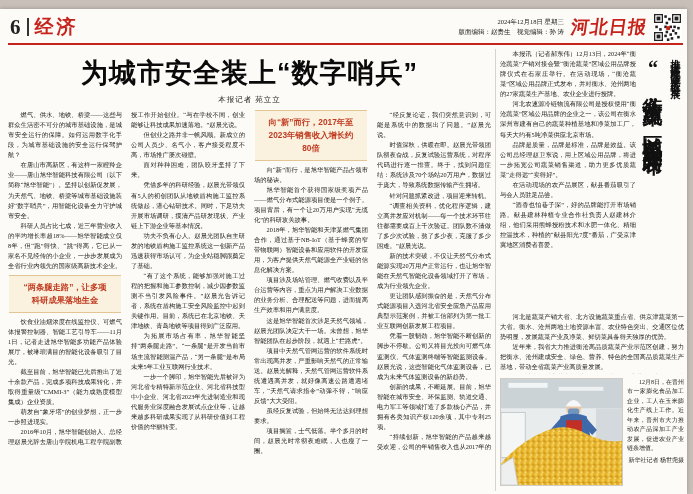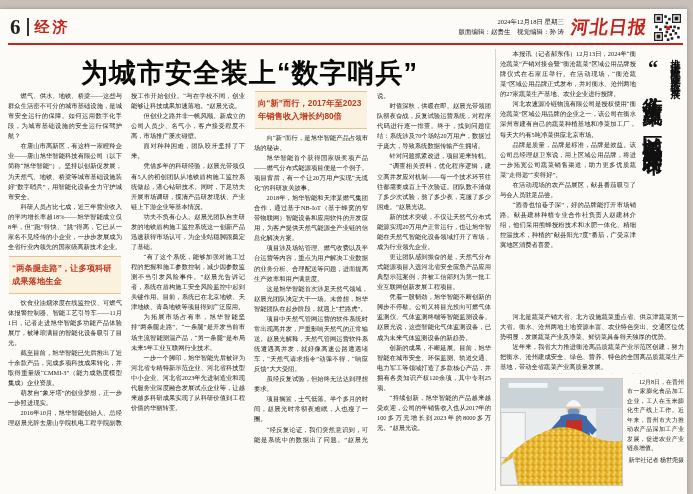--- a/index.html
+++ b/index.html
@@ -8,44 +8,44 @@
   #page { position:relative; width:693px; height:494px; background:#c8bfb9; }
   .paper { position:absolute; left:0; top:9px; width:687px; height:485px;
            background:#fcfbf7; box-shadow:0 0 4px rgba(0,0,0,.25); }
 
   
   .masthead { position:absolute; left:10px; top:4px; right:6px; height:28px;
               display:flex; justify-content:space-between; align-items:center; }
   .mh-left { display:flex; align-items:center; }
   .page-num { font-size:21px; color:#222; font-weight:bold; }
   .mh-div { width:2px; height:18px; background:#333; margin:0 6px; }
-  .section-name { font-size:15px; font-weight:900; color:#c5231b; letter-spacing:3px;
+  .section-name { font-size:19px; font-weight:900; color:#c5231b; letter-spacing:3px;
                   font-family:"Liberation Sans","DejaVu Sans",sans-serif; }
   .mh-right { display:flex; align-items:center; gap:7px; }
   .mast-text { text-align:right; font-size:6.5px; line-height:1.6; color:#222; }
   .paper-logo { font-size:18px; font-weight:900; color:#c5231b; transform:skewX(-8deg);
                 letter-spacing:1px; font-family:"Liberation Serif",serif; }
   .qr { width:27px; height:27px; }
   .red-rule { position:absolute; left:8px; right:4px; top:34px; height:2px; background:#c5231b; }
 
   
   .main-article { position:absolute; left:8px; top:40px; width:483px; height:443px; overflow:hidden; }
   .headline { font-size:27px; font-weight:900; text-align:center; color:#0a0a0a;
               letter-spacing:1px; margin-top:6px;
               font-family:"Liberation Sans","DejaVu Sans",sans-serif; }
   .subheadline { font-size:15px; font-weight:bold; text-align:center; margin-top:3px; color:#111; }
   .byline { font-size:7.5px; text-align:center; margin:4px 0 5px; letter-spacing:1px; color:#222; }
   .body-cols { height:356px; column-count:4; column-gap:9px; column-fill:auto;
                overflow:hidden; }
   .para { font-size:6.3px; line-height:1.6; text-align:justify; text-indent:2em;
           color:#1c1c1c; }
-  .subhead-box { break-inside:avoid; margin:4px 1px; padding:5px 3px;
+  .subhead-box { break-inside:avoid; margin:4px 1px; padding:5px 11px;
                  background:#faf2df; border-top:1px solid #e3c493; border-bottom:1px solid #e3c493;
                  color:#c03a20; font-weight:bold; font-size:8.3px; line-height:1.55;
-                 text-indent:0;
+                 text-align:center; text-indent:0;
                  font-family:"Liberation Sans","DejaVu Sans",sans-serif; }
 
   
   .col-divider { position:absolute; left:495px; top:40px; bottom:3px; width:1px; background:#d8d4cc; }
   .right-article { position:absolute; left:500px; top:40px; width:184px; height:443px; overflow:hidden; }
   .ra-top { display:flex; height:260px; }
   .ra-text { flex:1; overflow:hidden; padding-right:3px; }
   .ra-text .para, .ra-wide .para { font-size:6.3px; }
   .ra-title-main { writing-mode:vertical-rl; text-orientation:upright; width:28px;
                    font-size:20px; font-weight:900; color:#111; letter-spacing:3px;
@@ -115,20 +115,21 @@
               <rect x="2" y="16" width="3" height="3"></rect>
             </g>
           <rect x="9.5" y="9.5" width="3" height="3" fill="#c5231b"></rect>
         </svg>
       </div>
     </div>
     <div class="red-rule"></div>
 
     <div class="main-article">
       <div class="headline">为城市安全装上“数字哨兵”</div>
+      <div class="byline">本报记者 苑立立</div>
       <div class="body-cols">
           <p class="para">燃气、供水、地铁、桥梁——这些与群众生活密不可分的城市基础设施，是城市安全运行的保障。如何运用数字化手段，为城市基础设施的安全运行保驾护航？</p>
           <p class="para">在唐山市高新区，有这样一家瞪羚企业——唐山旭华智能科技有限公司（以下简称“旭华智能”）。坚持以创新促发展，为天然气、地铁、桥梁等城市基础设施装好“数字哨兵”，用智能化设备全力守护城市安全。</p>
           <p class="para">科研人员占比七成，近三年营业收入的平均增长率超18%——旭华智能成立仅8年，但“跑”得快、“跳”得高，它已从一家名不见经传的小企业，一步步发展成为全省行业内领先的国家级高新技术企业。</p>
           <div class="subhead-box">“两条腿走路”，让多项科研成果落地生金</div>
           <p class="para">饮食业油烟浓度在线监控仪、可燃气体报警控制器、智能工艺引导车——11月1日，记者走进旭华智能多功能产品体验展厅，被琳琅满目的智能化设备吸引了目光。</p>
           <p class="para">截至目前，旭华智能已先后推出了近十余款产品，完成多项科技成果转化，并取得重量级“CMMI-3”（能力成熟度模型集成）企业资质。</p>
           <p class="para">萌发自“象牙塔”的创业梦想，正一步一步照进现实。</p>
           <p class="para">2016年10月，旭华智能创始人、总经理赵晨光辞去唐山学院机电工程学院副教授工作开始创业。“与在学校不同，创业能够让科技成果加速落地。”赵晨光说。</p>
           <p class="para">但创业之路并非一帆风顺。新成立的公司人员少、名气小，客户接受程度不高，市场推广屡次碰壁。</p>

